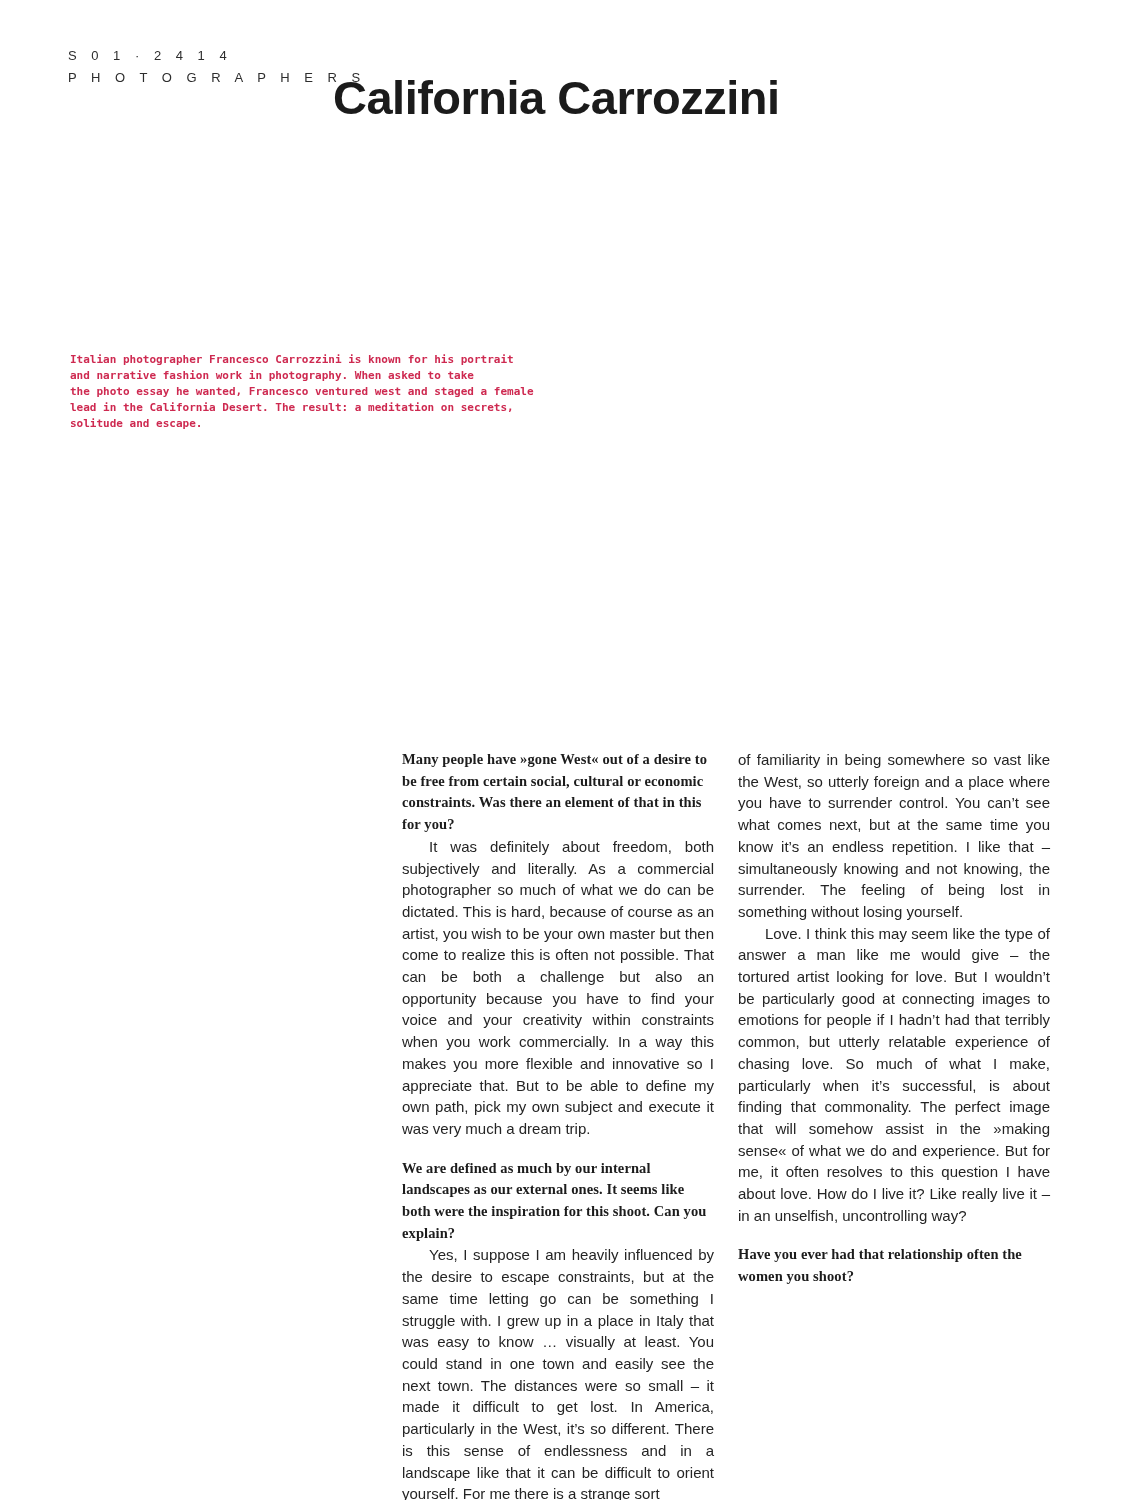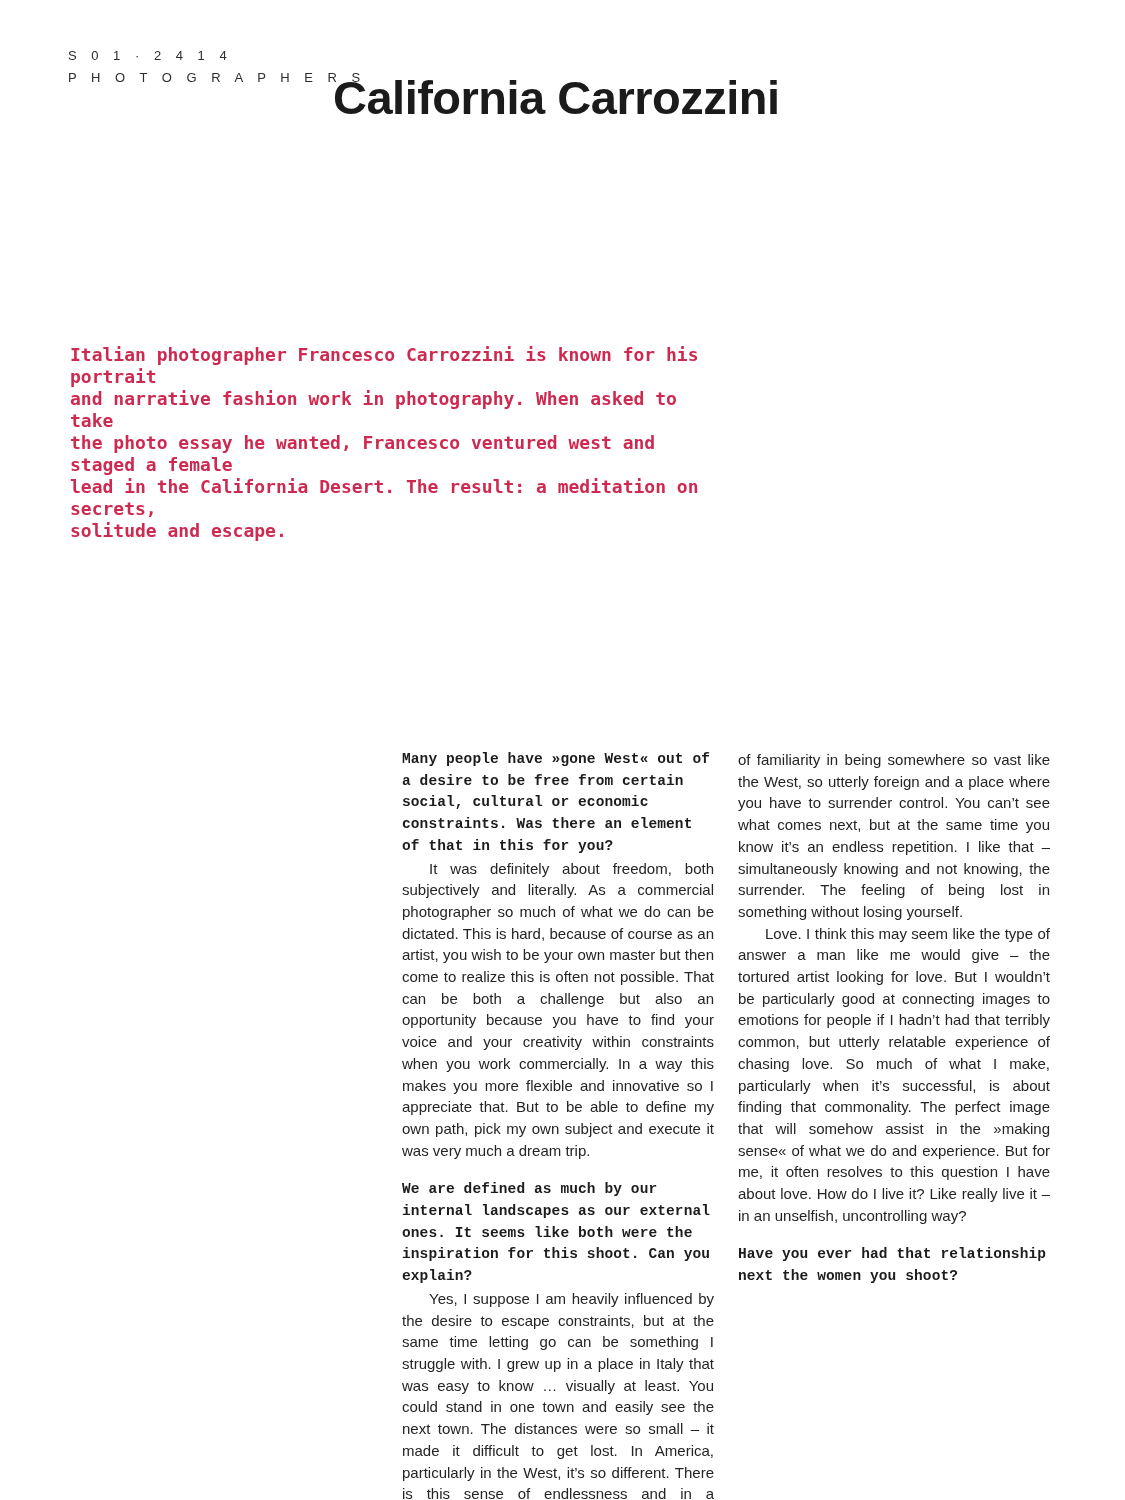--- a/index.html
+++ b/index.html
@@ -42,46 +42,46 @@
     font-weight: 700;
     letter-spacing: -0.5px;
     line-height: 1.05;
     color: #1b1b1b;
   }
 
   
   .intro {
     position: absolute;
     left: 70px;
-    top: 344px;
+    top: 352px;
     width: 640px;
     font-family: "DejaVu Sans Mono", monospace;
     font-weight: 700;
-    font-size: 18px;
-    line-height: 22px;
+    font-size: 11px;
+    line-height: 16px;
     white-space: pre-line;
   }
 
   
   .columns {
     position: absolute;
     left: 402px;
     top: 749px;
     width: 648px;
     display: flex;
     gap: 24px;
   }
   .col {
     width: 312px;
     flex: 0 0 312px;
   }
   .col > :first-child { margin-top: 0; }
 
   .q {
-    font-family: Liberation Mono, monospace;
+    font-family: Liberation Serif, serif;
     font-weight: 700;
     font-size: 14.5px;
     line-height: 21.7px;
     letter-spacing: 0.1px;
     color: #1c1c1c;
     margin: 18px 0 0 0;
     text-align: left;
   }
   .a {
     font-family: Liberation Sans, sans-serif;
@@ -117,18 +117,18 @@
     <div class="col">
       <p class="q">Many people have »gone West« out of a desire to be free from certain social, cultural or economic constraints. Was there an element of that in this for you?</p>
       <p class="a">It was definitely about freedom, both subjectively and literally. As a commercial photographer so much of what we do can be dictated. This is hard, because of course as an artist, you wish to be your own master but then come to realize this is often not possible. That can be both a challenge but also an opportunity because you have to find your voice and your creativity within constraints when you work commercially. In a way this makes you more flexible and innovative so I appreciate that. But to be able to define my own path, pick my own subject and execute it was very much a dream trip.</p>
       <p class="q">We are defined as much by our internal landscapes as our external ones. It seems like both were the inspiration for this shoot. Can you explain?</p>
       <p class="a">Yes, I suppose I am heavily influenced by the desire to escape constraints, but at the same time letting go can be something I struggle with. I grew up in a place in Italy that was easy to know … visually at least. You could stand in one town and easily see the next town. The distances were so small – it made it difficult to get lost. In America, particularly in the West, it’s so different. There is this sense of endlessness and in a landscape like that it can be difficult to orient yourself. For me there is a strange sort</p>
     </div>
 
     <div class="col">
       <p class="a cont">of familiarity in being somewhere so vast like the West, so utterly foreign and a place where you have to surrender control. You can’t see what comes next, but at the same time you know it’s an endless repetition. I like that – simultaneously knowing and not knowing, the surrender. The feeling of being lost in something without losing yourself.</p>
       <p class="a">Love. I think this may seem like the type of answer a man like me would give – the tortured artist looking for love. But I wouldn’t be particularly good at connecting images to emotions for people if I hadn’t had that terribly common, but utterly relatable experience of chasing love. So much of what I make, particularly when it’s successful, is about finding that commonality. The perfect image that will somehow assist in the »making sense« of what we do and experience. But for me, it often resolves to this question I have about love. How do I live it? Like really live it – in an unselfish, uncontrolling way?</p>
-      <p class="q">Have you ever had that relationship next the women you shoot?</p>
+      <p class="q">Have you ever had that relationship often the women you shoot?</p>
 
     </div>
 
   </div>
 </div>
 
 </body></html>

